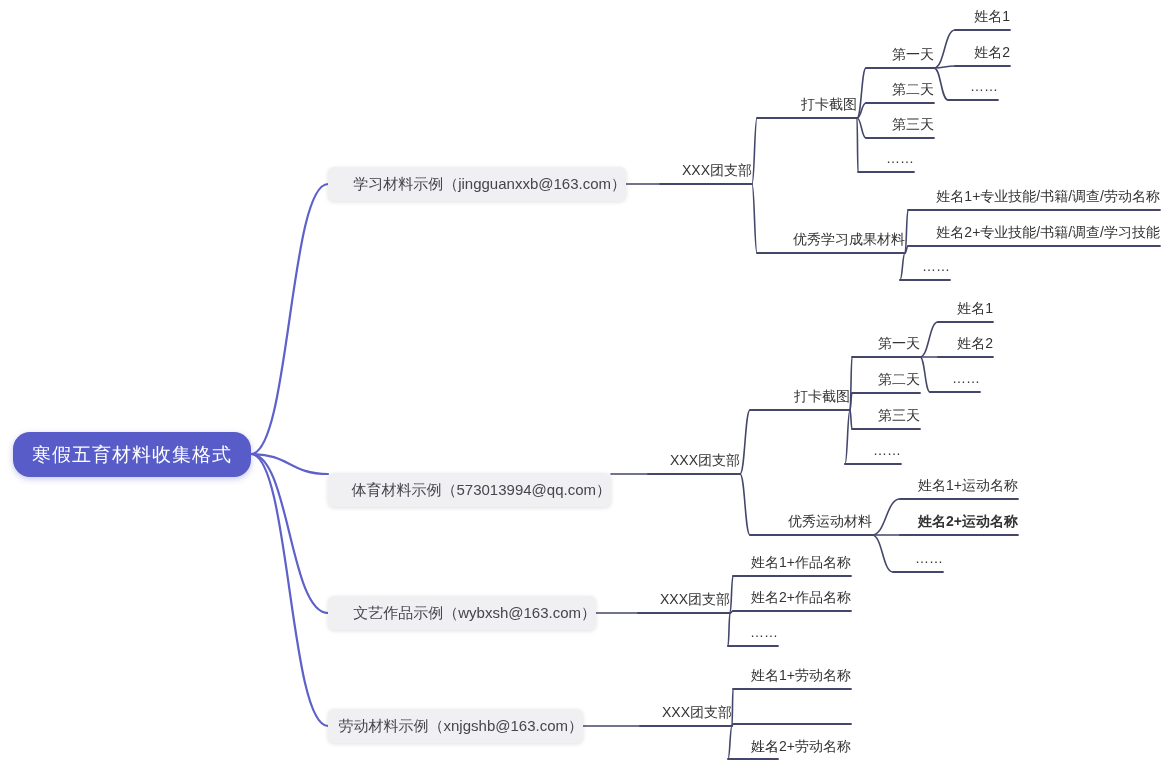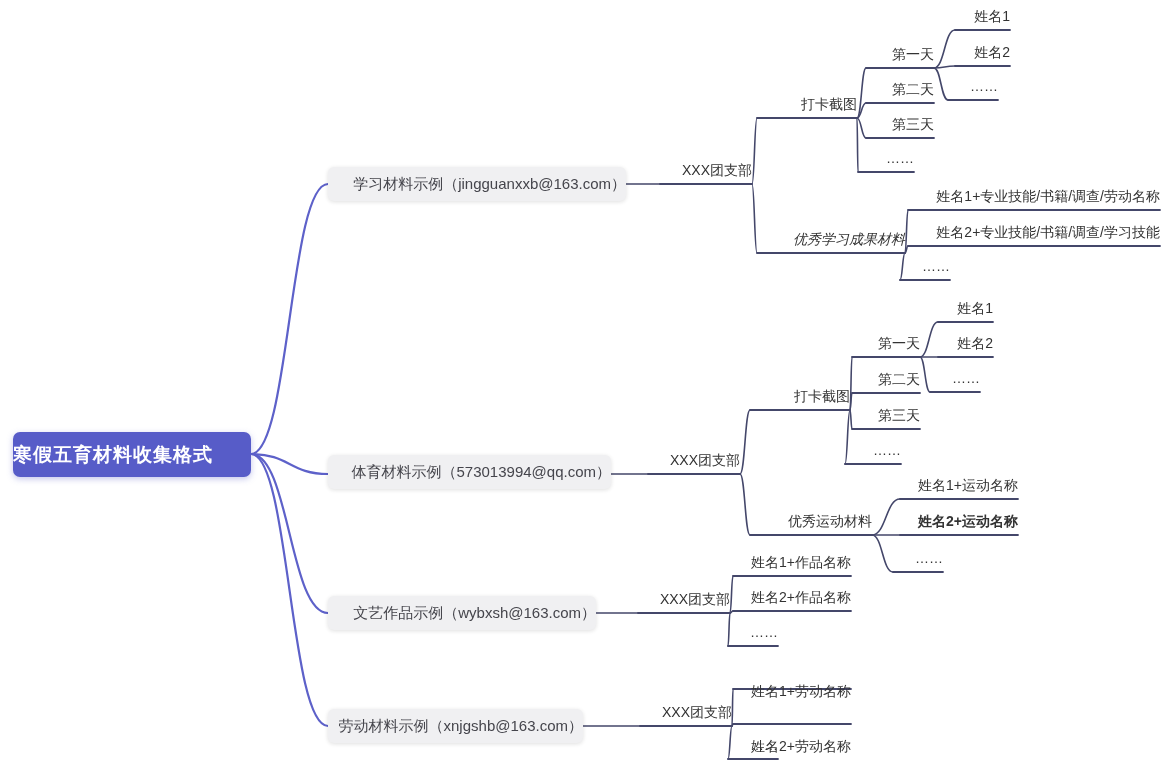--- a/index.html
+++ b/index.html
@@ -11,21 +11,21 @@
   body{width:1169px;height:778px;font-family:"Liberation Sans","DejaVu Sans",sans-serif;}
   .stage{position:relative;width:1169px;height:778px;overflow:hidden;background:var(--bg);}
   svg.edges{position:absolute;left:0;top:0;width:1169px;height:778px;}
   .edge{stroke:var(--edge);stroke-width:1.6;fill:none;stroke-linecap:round;}
   .edge-root{stroke:var(--root-edge);stroke-width:2.2;fill:none;stroke-linecap:round;}
   .underline{stroke:var(--edge);stroke-width:1.8;fill:none;stroke-linecap:round;}
   .nodes{position:absolute;left:0;top:0;width:100%;height:100%;}
   .node{position:absolute;white-space:nowrap;box-sizing:border-box;}
   .node.root{
     background:var(--root-fill);color:var(--root-text);
-    font-size:19px;font-weight:700;border-radius:7px;
+    font-size:19px;font-weight:400;text-align:center;border-radius:17px;
     box-shadow:0 2px 6px rgba(90,94,201,.35);letter-spacing:1px;
   }
   .node.box{
     background:var(--box-fill);color:var(--box-text);
     font-size:15px;text-align:right;border-radius:6px;
     box-shadow:0 1px 4px rgba(0,0,0,.13);
   }
   .node.plain{
     height:24px;line-height:24px;text-align:right;
     font-size:14px;color:var(--label-text);
@@ -105,29 +105,29 @@
       <path d="M 733 576 L 851 576" class="underline"></path>
       <path d="M 733 611 L 851 611" class="underline"></path>
       <path d="M 728 646 L 778 646" class="underline"></path>
       <path d="M 733 689 L 851 689" class="underline"></path>
       <path d="M 733 724 L 851 724" class="underline"></path>
       <path d="M 728 759 L 778 759" class="underline"></path>
     </svg>
   <div class="nodes" id="nodes">
       <div class="node root" style="left: 13px; width: 238px; top: 431.5px; height: 45px; line-height: 45px;">寒假五育材料收集格式</div>
       <div class="node box" style="left: 328px; width: 298px; top: 167px; height: 34px; line-height: 34px;">学习材料示例（jingguanxxb@163.com）</div>
-      <div class="node box" style="left: 328px; width: 283px; top: 455px; height: 34px; line-height: 34px;">体育材料示例（573013994@qq.com）</div>
+      <div class="node box" style="left: 328px; width: 283px; top: 473px; height: 34px; line-height: 34px;">体育材料示例（573013994@qq.com）</div>
       <div class="node box" style="left: 328px; width: 268px; top: 596px; height: 34px; line-height: 34px;">文艺作品示例（wybxsh@163.com）</div>
       <div class="node box" style="left: 328px; width: 255px; top: 709px; height: 34px; line-height: 34px;">劳动材料示例（xnjgshb@163.com）</div>
       <div class="node plain" style="left: 660px; width: 92px; top: 158px;">XXX团支部</div>
       <div class="node plain" style="left: 648px; width: 92px; top: 448px;">XXX团支部</div>
       <div class="node plain" style="left: 638px; width: 92px; top: 587px;">XXX团支部</div>
       <div class="node plain" style="left: 640px; width: 92px; top: 700px;">XXX团支部</div>
       <div class="node plain" style="left: 757px; width: 100px; top: 92px;">打卡截图</div>
-      <div class="node plain" style="left: 757px; width: 148px; top: 227px; font-style: italic;">优秀学习成果材料</div>
+      <div class="node plain" style="left: 757px; width: 148px; top: 227px;">优秀学习成果材料</div>
       <div class="node plain" style="left: 750px; width: 100px; top: 384px;">打卡截图</div>
       <div class="node plain" style="left: 750px; width: 122px; top: 509px;">优秀运动材料</div>
       <div class="node plain" style="left: 866px; width: 68px; top: 42px;">第一天</div>
       <div class="node plain" style="left: 866px; width: 68px; top: 77px;">第二天</div>
       <div class="node plain" style="left: 866px; width: 68px; top: 112px;">第三天</div>
       <div class="node plain" style="left: 858px; width: 56px; top: 146px;">……</div>
       <div class="node plain" style="left: 955px; width: 55px; top: 4px;">姓名1</div>
       <div class="node plain" style="left: 955px; width: 55px; top: 40px;">姓名2</div>
       <div class="node plain" style="left: 948px; width: 50px; top: 74px;">……</div>
       <div class="node plain" style="left: 908px; width: 252px; top: 184px;">姓名1+专业技能/书籍/调查/劳动名称</div>
@@ -139,17 +139,17 @@
       <div class="node plain" style="left: 845px; width: 56px; top: 438px;">……</div>
       <div class="node plain" style="left: 938px; width: 55px; top: 296px;">姓名1</div>
       <div class="node plain" style="left: 938px; width: 55px; top: 331px;">姓名2</div>
       <div class="node plain" style="left: 930px; width: 50px; top: 366px;">……</div>
       <div class="node plain" style="left: 900px; width: 118px; top: 473px;">姓名1+运动名称</div>
       <div class="node plain" style="left: 900px; width: 118px; top: 509px; font-weight: bold;">姓名2+运动名称</div>
       <div class="node plain" style="left: 893px; width: 50px; top: 546px;">……</div>
       <div class="node plain" style="left: 733px; width: 118px; top: 550px;">姓名1+作品名称</div>
       <div class="node plain" style="left: 733px; width: 118px; top: 585px;">姓名2+作品名称</div>
       <div class="node plain" style="left: 728px; width: 50px; top: 620px;">……</div>
-      <div class="node plain" style="left: 733px; width: 118px; top: 663px; margin-top: 16px;">姓名1+劳动名称</div>
+      <div class="node plain" style="left: 733px; width: 118px; top: 663px;">姓名1+劳动名称</div>
       <div class="node plain" style="left: 733px; width: 118px; top: 698px; margin-top: 36px;">姓名2+劳动名称</div>
       <div class="node plain" style="left: 728px; width: 50px; top: 733px;">……</div>
     </div>
 </div>
 
 </body></html>

